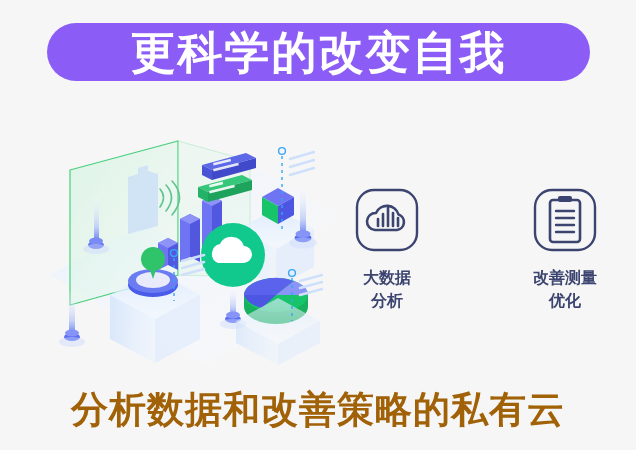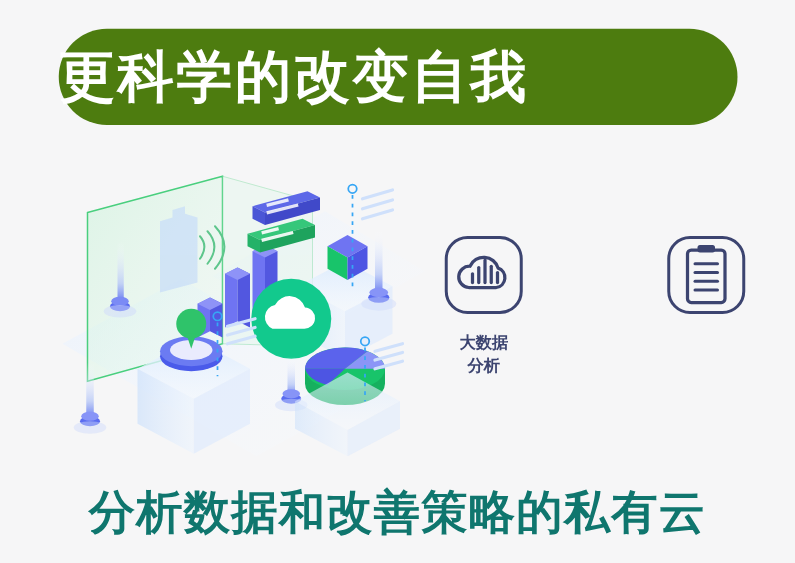--- a/index.html
+++ b/index.html
@@ -11,24 +11,24 @@
     position:relative;
   }
   #poster{
     position:absolute;left:0;top:0;width:636px;height:450px;
     background:#f6f6f7;
     overflow:hidden;
   }
 
   
   .title-pill{
-    position:absolute;left:47px;top:23px;width:543px;height:77px;
-    background:#4d7c0f;
+    position:absolute;left:47px;top:23px;width:543px;height:58px;
+    background:#8b5cf6;
     border-radius:40px;
-    display:flex;align-items:center;
+    display:flex;align-items:center;justify-content:center;
   }
   .title-text{
     color:#ffffff;
     font-size:45px;
     font-weight:bold;
     letter-spacing:2px;
     line-height:1;
     white-space:nowrap;
     font-family:"DejaVu Sans","Liberation Sans",sans-serif;
   }
@@ -46,33 +46,33 @@
   }
   .feature{
     width:70px;display:flex;flex-direction:column;align-items:center;
   }
   .feature-icon{
     width:64px;height:64px;
   }
   .feature-label{
     margin-top:14px;
     color:#3c4470;
-    font-size:13px;
+    font-size:16px;
     font-weight:bold;
     line-height:1.45;
     text-align:center;
     font-family:"DejaVu Sans","Liberation Sans",sans-serif;
   }
   .feature-label span{display:block;}
 
   
   .tagline{
     position:absolute;left:0;top:385px;width:636px;
     text-align:center;
-    color:#0f766e;
+    color:#a16207;
     font-size:37px;
     font-weight:bold;
     letter-spacing:1px;
     white-space:nowrap;
     font-family:"DejaVu Sans","Liberation Sans",sans-serif;
   }
 </style>
 </head>
 <body>
 
@@ -294,20 +294,24 @@
           <rect x="17" y="12" width="30" height="42" rx="3" ry="3" fill="none" stroke="#3c4470" stroke-width="2.6"></rect>
           <rect x="25" y="8" width="14" height="6" rx="2" ry="2" fill="#3c4470"></rect>
           <g stroke="#3c4470" stroke-width="2.4" stroke-linecap="round">
             <line x1="23" y1="23" x2="41" y2="23"></line>
             <line x1="23" y1="30" x2="41" y2="30"></line>
             <line x1="23" y1="37" x2="41" y2="37"></line>
             <line x1="23" y1="44" x2="41" y2="44"></line>
           </g>
         </svg>
       </div>
+      <div class="feature-label">
+        <span>改善测量</span>
+        <span>优化</span>
+      </div>
     </div>
 
 
   </div>
 
   <div class="tagline">分析数据和改善策略的私有云</div>
 
 </div>
 
 </body></html>

